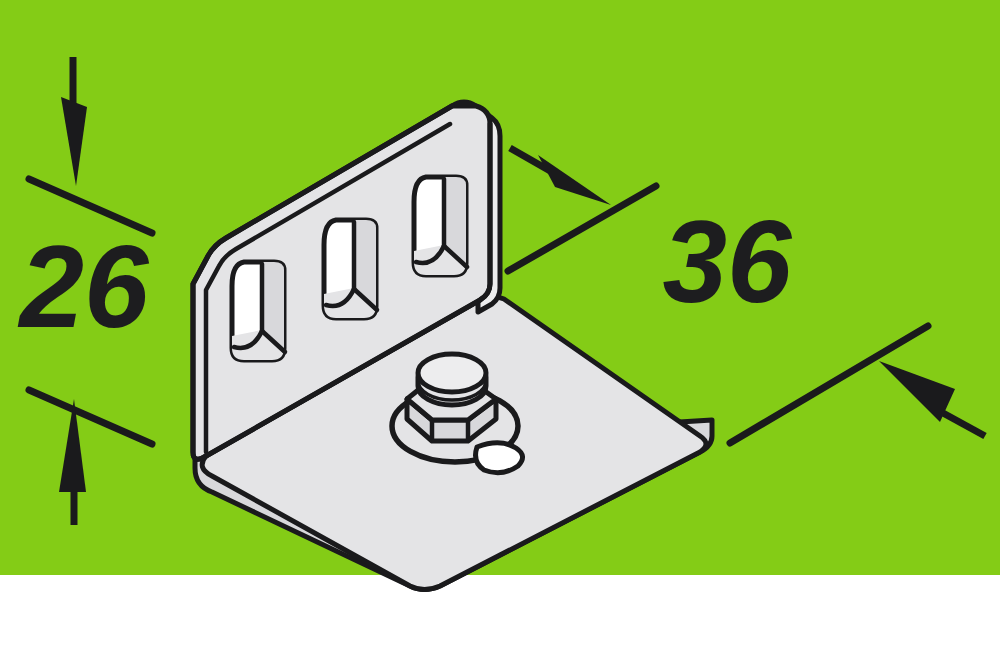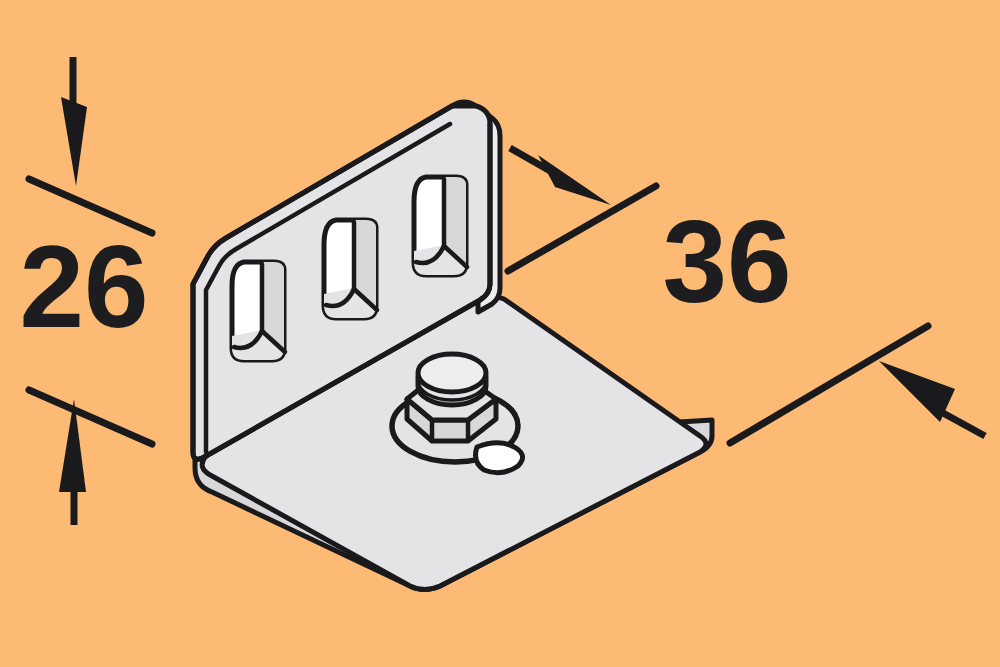--- a/index.html
+++ b/index.html
@@ -9,22 +9,23 @@
   }
   body {
     width: 1000px;
     height: 667px;
     font-family: "Liberation Sans", sans-serif;
     overflow: hidden;
   }
   #stage {
     position: relative;
     width: 1000px;
-    height: 667px;
-    background: #fdba74;
+    height: 575px;
+    background: #84cc16;
+    font-style: italic;
   }
   #drawing {
     position: absolute;
     left: 0;
     top: 0;
     width: 1000px;
     height: 667px;
     display: block;
   }
   .dim-text {

